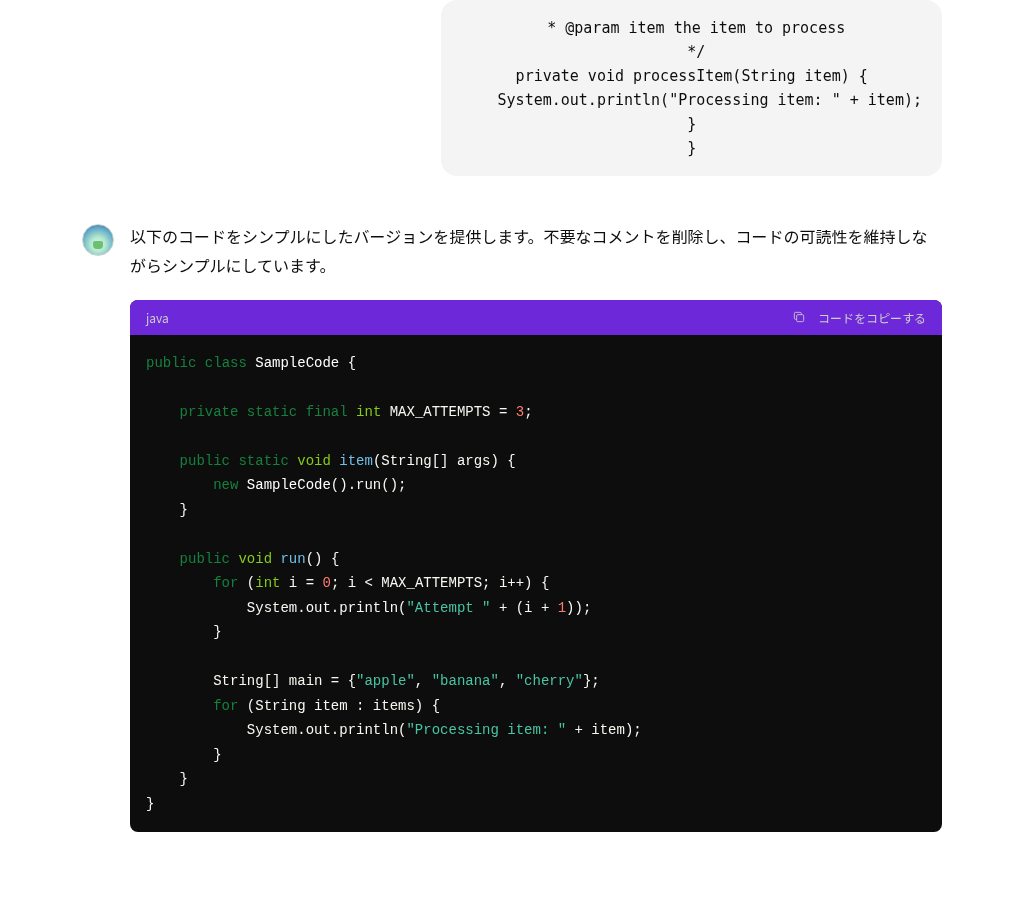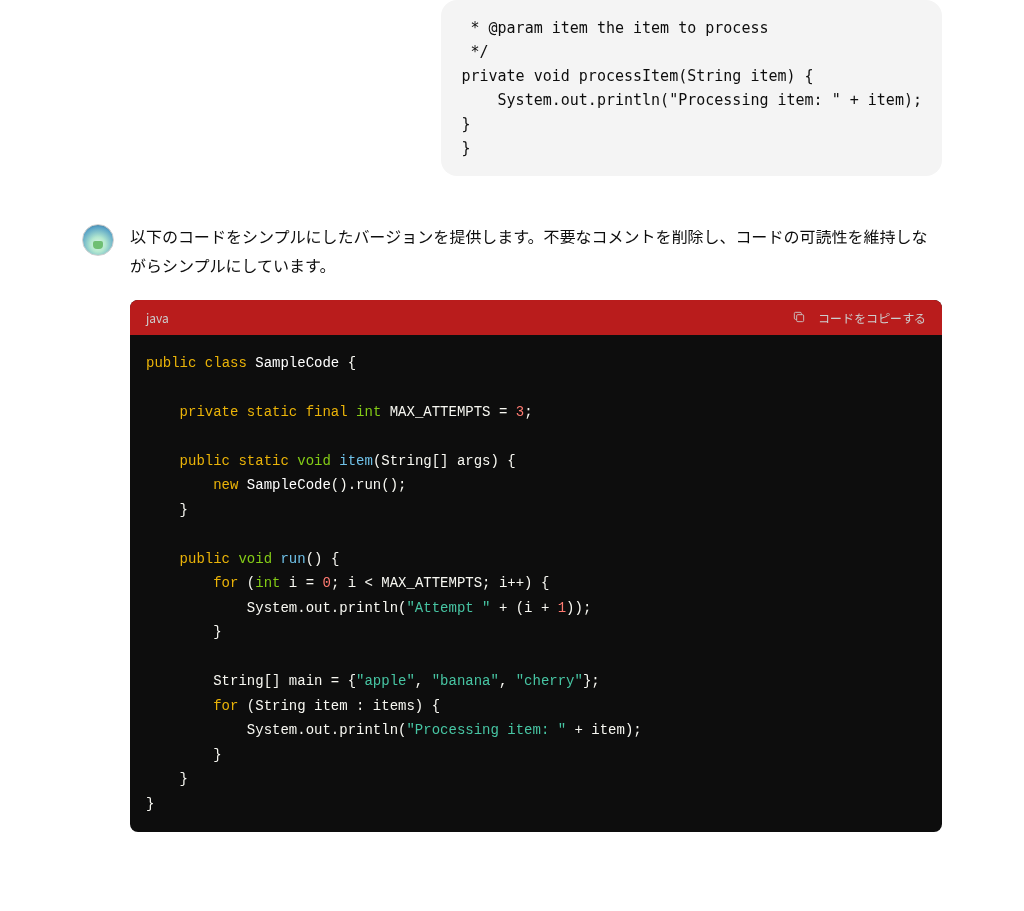--- a/index.html
+++ b/index.html
@@ -14,20 +14,21 @@
   }
   .container {
     max-width: 900px;
     margin: 0 auto;
     padding: 0 20px 20px 20px;
   }
   .user-block {
     display: flex;
     justify-content: flex-end;
     margin-bottom: 32px;
+    text-align: center;
   }
   .user-bubble {
     background: #f4f4f4;
     border-radius: 16px;
     padding: 16px 20px;
     max-width: 560px;
     font-family: ui-monospace, SFMono-Regular, Menlo, Consolas, monospace;
     font-size: 15px;
     white-space: pre;
     line-height: 1.6;
@@ -75,21 +76,21 @@
     background: #0d0d0d;
     border-radius: 8px;
     overflow: hidden;
     margin-bottom: 20px;
   }
   .code-header {
     display: flex;
     justify-content: space-between;
     align-items: center;
     padding: 8px 16px;
-    background: #b91c1c;
+    background: #6d28d9;
     color: #cdcdcd;
     font-size: 12px;
   }
   .code-lang {
     color: #cdcdcd;
   }
   .copy-btn {
     display: flex;
     align-items: center;
     gap: 12px;
@@ -109,21 +110,21 @@
   }
   .code-body {
     padding: 16px;
     font-family: ui-monospace, SFMono-Regular, Menlo, Consolas, "Liberation Mono", monospace;
     font-size: 14px;
     line-height: 1.75;
     color: #f8f8f2;
     white-space: pre;
     overflow-x: auto;
   }
-  .tok-kw { color: #eab308; }
+  .tok-kw { color: #15803d; }
   .tok-type { color: #84cc16; }
   .tok-class { color: #ffffff; }
   .tok-fn { color: #6fc1e8; }
   .tok-main { color: #6fc1e8; }
   .tok-num { color: #ff7b72; }
   .tok-str { color: #47c5a3; }
   .tok-ident { color: #f8f8f2; }
   .explain {
     font-size: 16px;
     line-height: 1.8;

